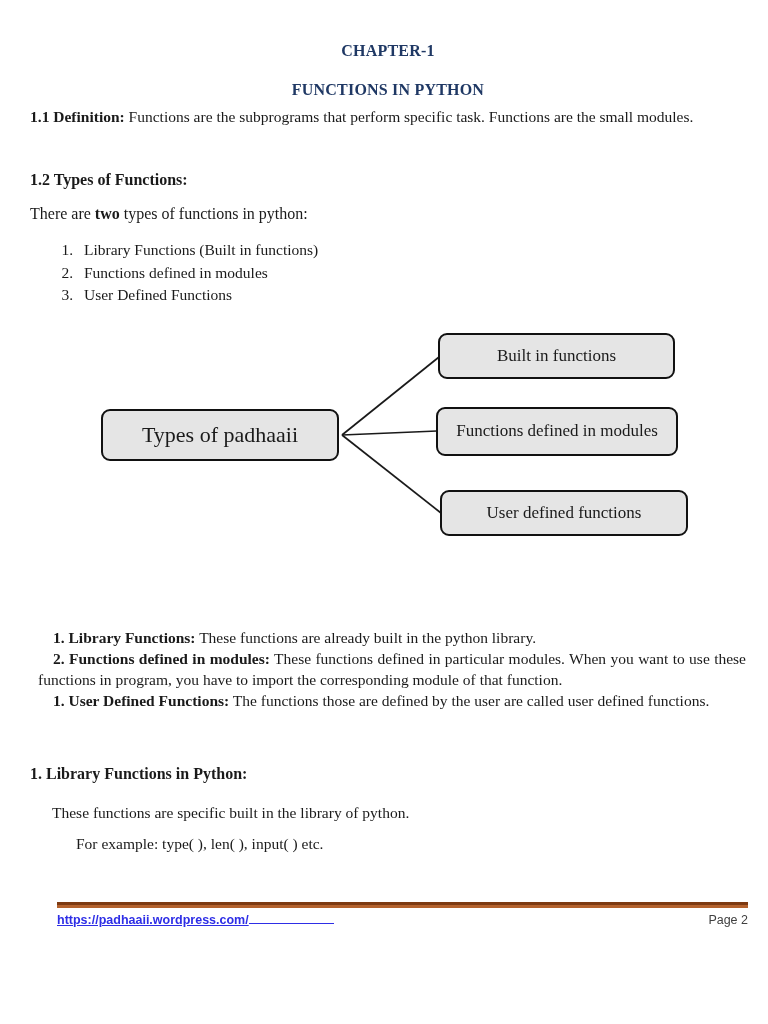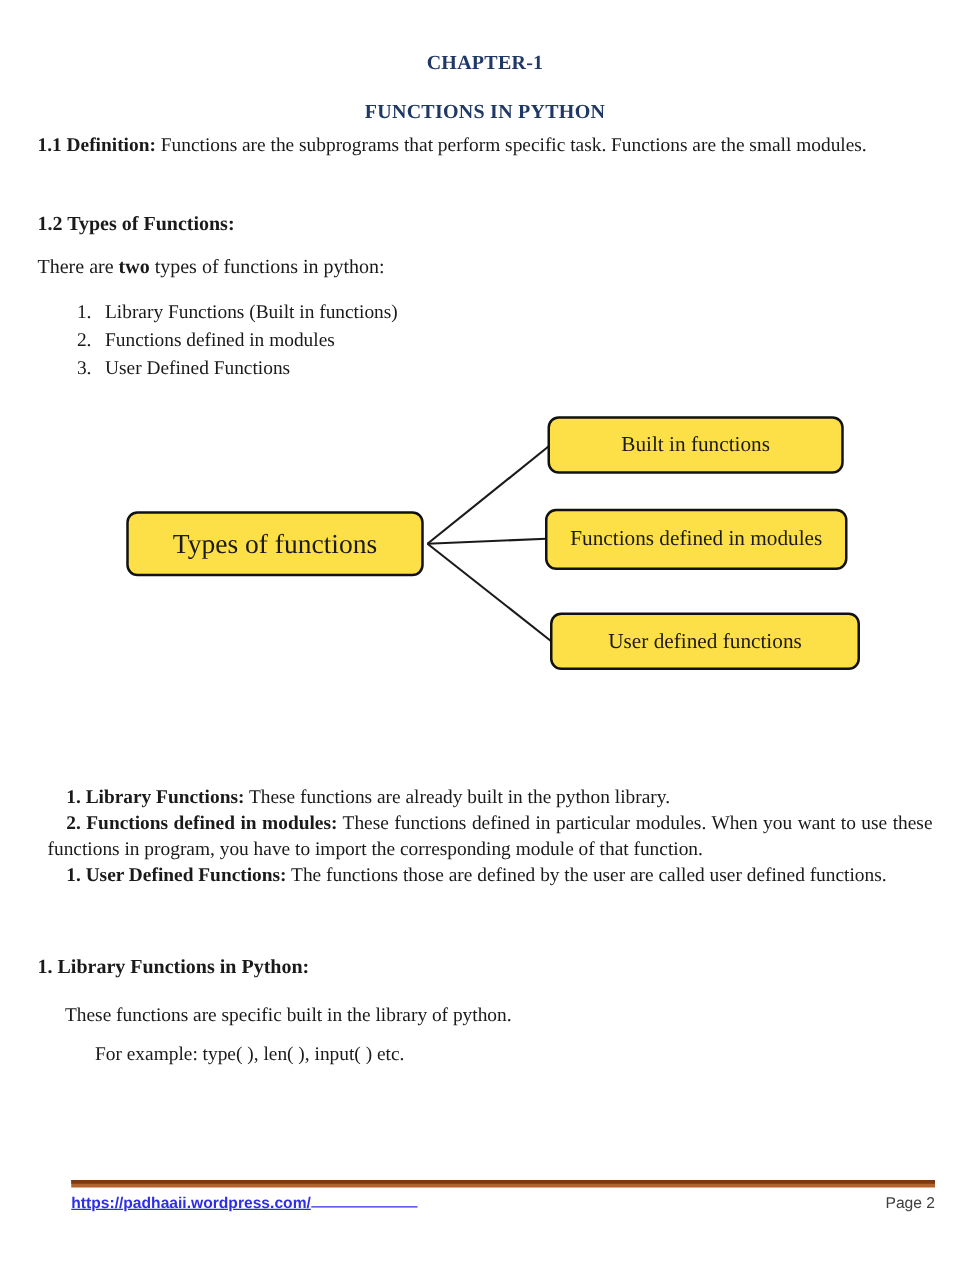--- a/index.html
+++ b/index.html
@@ -40,21 +40,21 @@
   
   .diagram {
     position: relative;
     margin-top: 21px;
     height: 215px;
     width: 689px;
   }
   .diagram svg { position: absolute; left: 0; top: 0; }
   .dbox {
     position: absolute;
-    background: #fde047;
+    background: #e5e5e5;
     border: 2px solid #111111;
     border-radius: 9px;
     display: flex; align-items: center; justify-content: center;
     text-align: center;
     line-height: 1.15;
   }
   .dbox.root { left: 71px; top: 81px; width: 238px; height: 52px; font-size: 22px; }
   .dbox.c1 { left: 408px; top: 5px;  width: 237px; height: 46px; font-size: 17px; }
   .dbox.c2 { left: 406px; top: 79px; width: 242px; height: 49px; font-size: 17px; }
   .dbox.c3 { left: 410px; top: 162px; width: 248px; height: 46px; font-size: 17px; }
@@ -64,21 +64,21 @@
     text-indent: 15px;
   }
   .desc.first { margin-top: 84px; }
   
   .lib-heading { margin-top: 52px; }
   .lib-line1 { margin-top: 18px; padding-left: 22px; }
   .lib-line2 { margin-top: 10px; padding-left: 46px; }
   
   .footer {
     position: absolute;
-    left: 57px; right: 20px; top: 944px;
+    left: 57px; right: 20px; top: 902px;
   }
   .footer-rule {
     height: 6px;
     border-top: 3px solid #7d3a12;
     background: #b4622d;
   }
   .footer-row {
     margin-top: 4px;
     display: flex;
     justify-content: space-between;
@@ -120,21 +120,21 @@
     <li>Functions defined in modules</li>
     <li>User Defined Functions</li>
   </ol>
 
   <div class="diagram">
     <svg width="689" height="215" viewBox="0 0 689 215">
       <line x1="312" y1="107" x2="409" y2="29" stroke="#1a1a1a" stroke-width="1.7"></line>
       <line x1="312" y1="107" x2="407" y2="103" stroke="#1a1a1a" stroke-width="1.7"></line>
       <line x1="312" y1="107" x2="411" y2="185" stroke="#1a1a1a" stroke-width="1.7"></line>
     </svg>
-    <div class="dbox root">Types of functions</div>
+    <div class="dbox root">Types of padhaaii</div>
     <div class="dbox c1">Built in functions</div>
     <div class="dbox c2">Functions defined in modules</div>
     <div class="dbox c3">User defined functions</div>
   </div>
 
   <p class="para justify desc first"><b>1. Library Functions:</b><span> These functions are already built in the python library.</span></p>
 
   <p class="para justify desc"><b>2. Functions defined in modules:</b><span> These functions defined in particular modules. When you want to use these functions in program, you have to import the corresponding module of that function.</span></p>
 
   <p class="para justify desc"><b>1. User Defined Functions:</b><span> The functions those are defined by the user are called user defined functions.</span></p>

